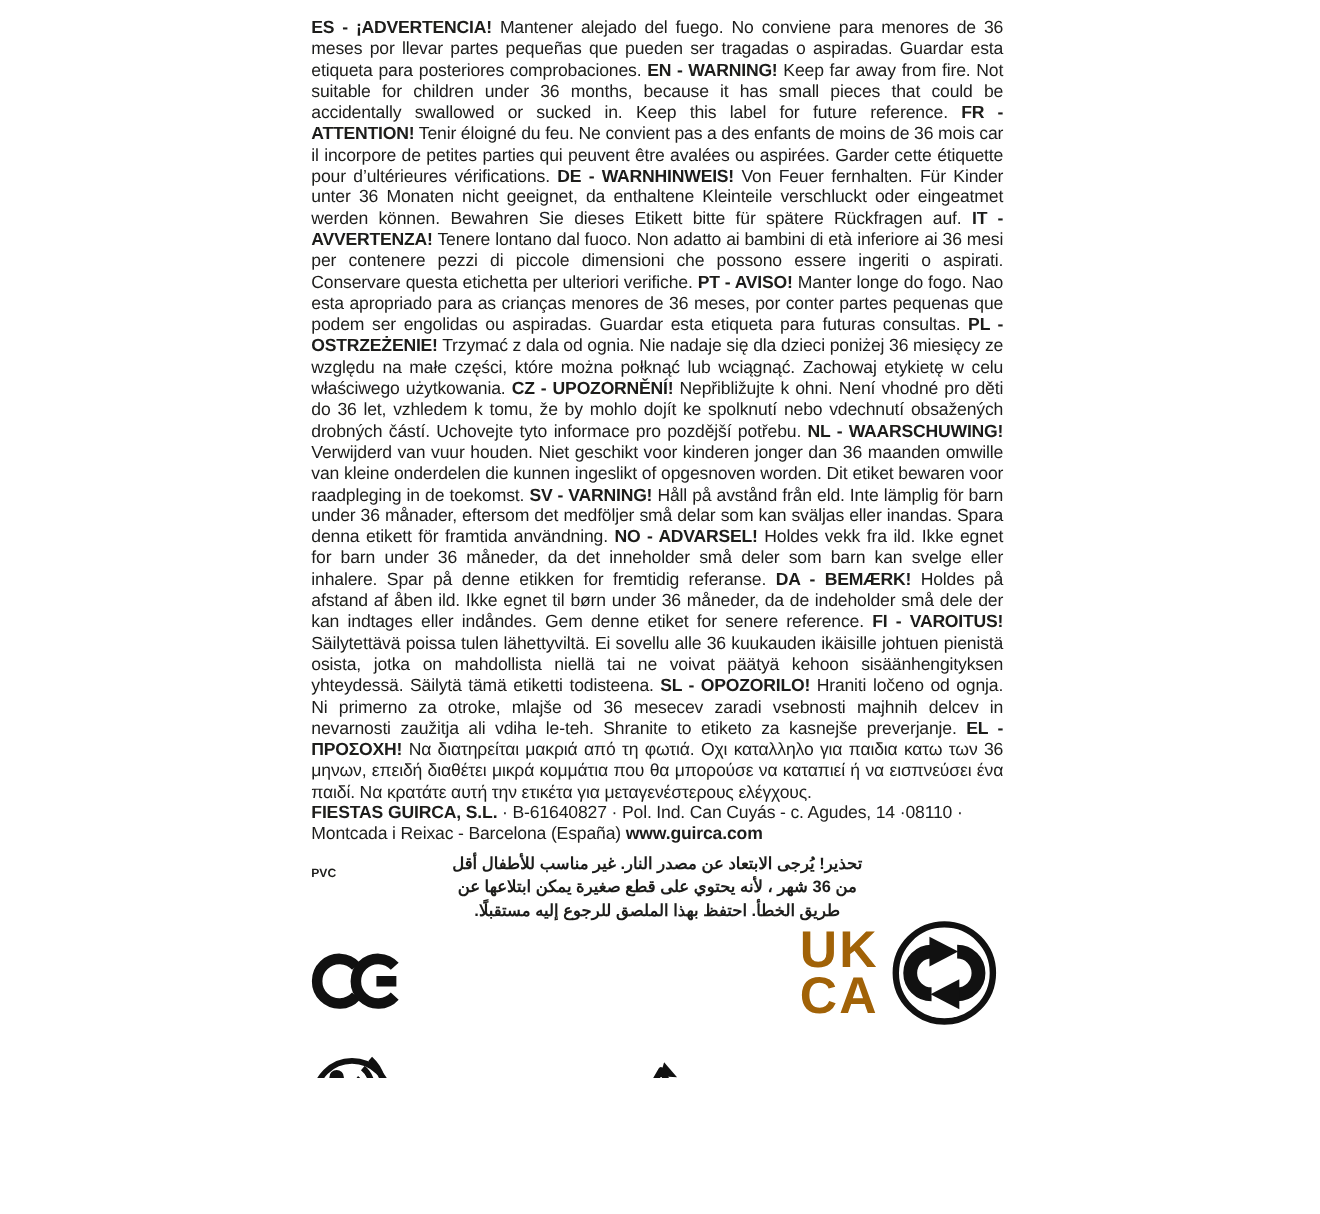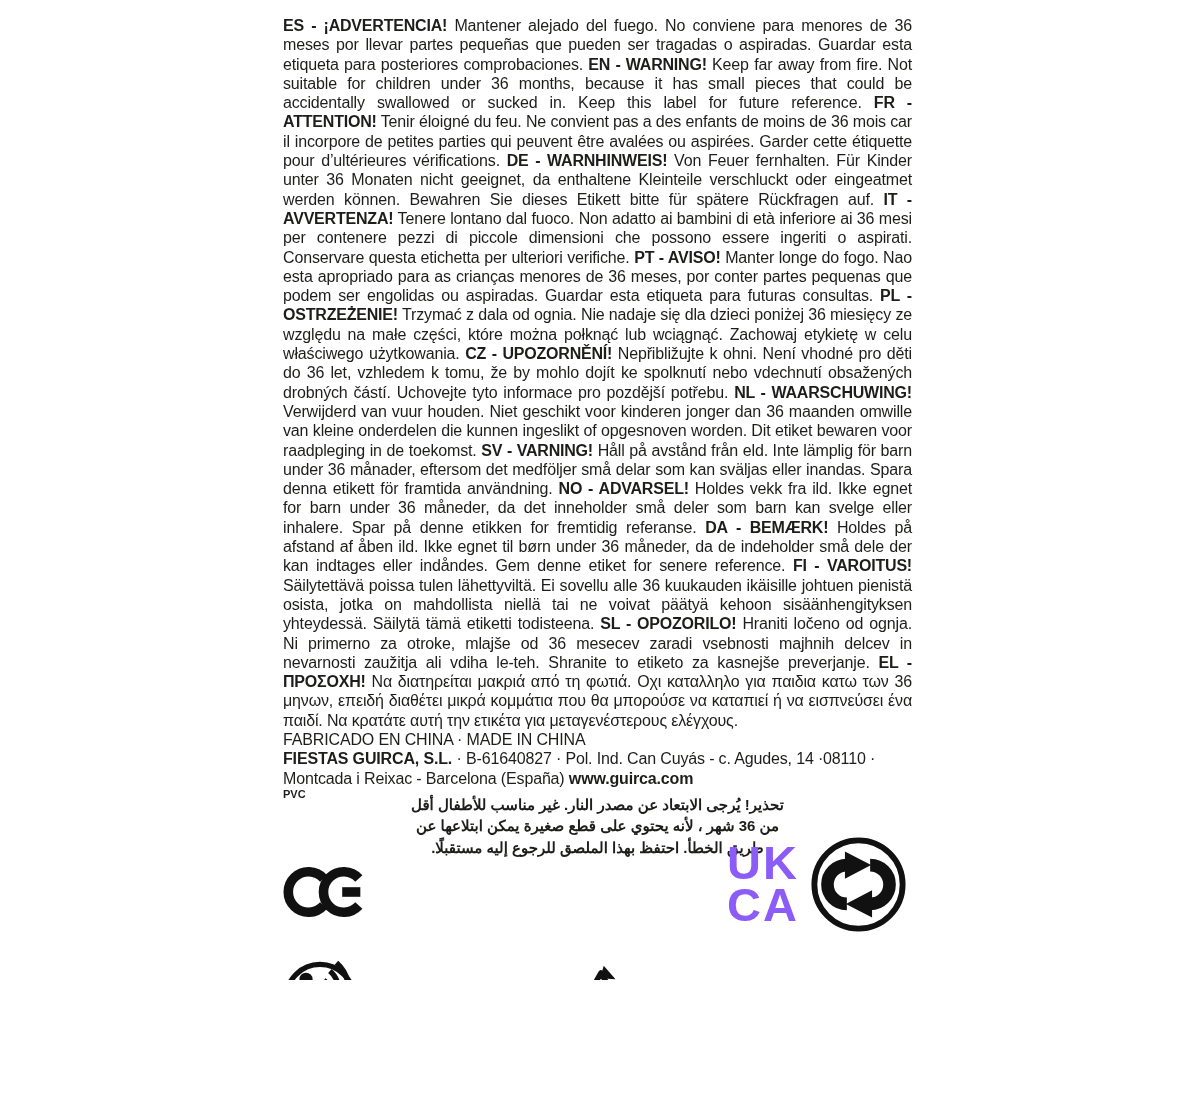--- a/index.html
+++ b/index.html
@@ -31,41 +31,40 @@
   }
   .pvc{
     position:absolute;left:283px;top:788px;
     font-size:11px;font-weight:bold;letter-spacing:0;
   }
   .mark{position:absolute;}
   .ce{left:283px;top:864px;}
   .ukca{
     left:727px;top:842px;
     font-weight:900;font-size:47px;line-height:42px;
-    letter-spacing:2px;color:#8b5cf6;
+    letter-spacing:2px;color:#a16207;
   }
   .ukca span{display:block;}
   .greendot{left:810px;top:836px;}
   .triman{left:283px;top:952px;}
   .infotri{left:360px;top:930px;}
   .pet{left:572px;top:962px;}
   .footer{
     position:absolute;left:283px;top:1014px;width:620px;
     font-size:15.5px;line-height:21px;letter-spacing:-0.1px;
   }
   svg{display:block;}
 </style>
 </head>
 <body>
 
 <div class="page">
 
   <div class="col">
     <p class="warnings"><b>ES - ¡ADVERTENCIA!</b> Mantener alejado del fuego. No conviene para menores de 36 meses por llevar partes pequeñas que pueden ser tragadas o aspiradas. Guardar esta etiqueta para posteriores comprobaciones. <b>EN - WARNING!</b> Keep far away from fire. Not suitable for children under 36 months, because it has small pieces that could be accidentally swallowed or sucked in. Keep this label for future reference. <b>FR - ATTENTION!</b> Tenir éloigné du feu. Ne convient pas a des enfants de moins de 36 mois car il incorpore de petites parties qui peuvent être avalées ou aspirées. Garder cette étiquette pour d’ultérieures vérifications. <b>DE - WARNHINWEIS!</b> Von Feuer fernhalten. Für Kinder unter 36 Monaten nicht geeignet, da enthaltene Kleinteile verschluckt oder eingeatmet werden können. Bewahren Sie dieses Etikett bitte für spätere Rückfragen auf. <b>IT - AVVERTENZA!</b> Tenere lontano dal fuoco. Non adatto ai bambini di età inferiore ai 36 mesi per contenere pezzi di piccole dimensioni che possono essere ingeriti o aspirati. Conservare questa etichetta per ulteriori verifiche. <b>PT - AVISO!</b> Manter longe do fogo. Nao esta apropriado para as crianças menores de 36 meses, por conter partes pequenas que podem ser engolidas ou aspiradas. Guardar esta etiqueta para futuras consultas. <b>PL - OSTRZEŻENIE!</b> Trzymać z dala od ognia. Nie nadaje się dla dzieci poniżej 36 miesięcy ze względu na małe części, które można połknąć lub wciągnąć. Zachowaj etykietę w celu właściwego użytkowania. <b>CZ - UPOZORNĚNÍ!</b> Nepřibližujte k ohni. Není vhodné pro děti do 36 let, vzhledem k tomu, že by mohlo dojít ke spolknutí nebo vdechnutí obsažených drobných částí. Uchovejte tyto informace pro pozdější potřebu. <b>NL - WAARSCHUWING!</b> Verwijderd van vuur houden. Niet geschikt voor kinderen jonger dan 36 maanden omwille van kleine onderdelen die kunnen ingeslikt of opgesnoven worden. Dit etiket bewaren voor raadpleging in de toekomst. <b>SV - VARNING!</b> Håll på avstånd från eld. Inte lämplig för barn under 36 månader, eftersom det medföljer små delar som kan sväljas eller inandas. Spara denna etikett för framtida användning. <b>NO - ADVARSEL!</b> Holdes vekk fra ild. Ikke egnet for barn under 36 måneder, da det inneholder små deler som barn kan svelge eller inhalere. Spar på denne etikken for fremtidig referanse. <b>DA - BEMÆRK!</b> Holdes på afstand af åben ild. Ikke egnet til børn under 36 måneder, da de indeholder små dele der kan indtages eller indåndes. Gem denne etiket for senere reference. <b>FI - VAROITUS!</b> Säilytettävä poissa tulen lähettyviltä. Ei sovellu alle 36 kuukauden ikäisille johtuen pienistä osista, jotka on mahdollista niellä tai ne voivat päätyä kehoon sisäänhengityksen yhteydessä. Säilytä tämä etiketti todisteena. <b>SL - OPOZORILO!</b> Hraniti ločeno od ognja. Ni primerno za otroke, mlajše od 36 mesecev zaradi vsebnosti majhnih delcev in nevarnosti zaužitja ali vdiha le-teh. Shranite to etiketo za kasnejše preverjanje. <b>EL - ΠΡΟΣΟΧΗ!</b> Να διατηρείται μακριά από τη φωτιά. Οχι καταλληλο για παιδια κατω των 36 μηνων, επειδή διαθέτει μικρά κομμάτια που θα μπορούσε να καταπιεί ή να εισπνεύσει ένα παιδί. Να κρατάτε αυτή την ετικέτα για μεταγενέστερους ελέγχους.</p>
-    <p class="plainline">FABRICADO EN CHINA · MADE IN CHINA</p>
     <p class="plainline"><b>FIESTAS GUIRCA, S.L.</b> · B-61640827 · Pol. Ind. Can Cuyás - c. Agudes, 14 ·08110 · Montcada i Reixac - Barcelona (España) <b>www.guirca.com</b></p>
     <p class="arabic" dir="rtl" lang="ar">تحذير! يُرجى الابتعاد عن مصدر النار. غير مناسب للأطفال أقل<br>من 36 شهر ، لأنه يحتوي على قطع صغيرة يمكن ابتلاعها عن<br>طريق الخطأ. احتفظ بهذا الملصق للرجوع إليه مستقبلًا.</p>
   </div>
 
   <div class="pvc">PVC</div>
 
   <div class="mark ce">
     <svg width="80" height="56" viewBox="0 0 150 105" aria-hidden="true">
       <g fill="none" stroke="#111" stroke-width="18">
         <path d="M76.2 27.1 A38 38 0 1 0 76.2 77.9"></path>

